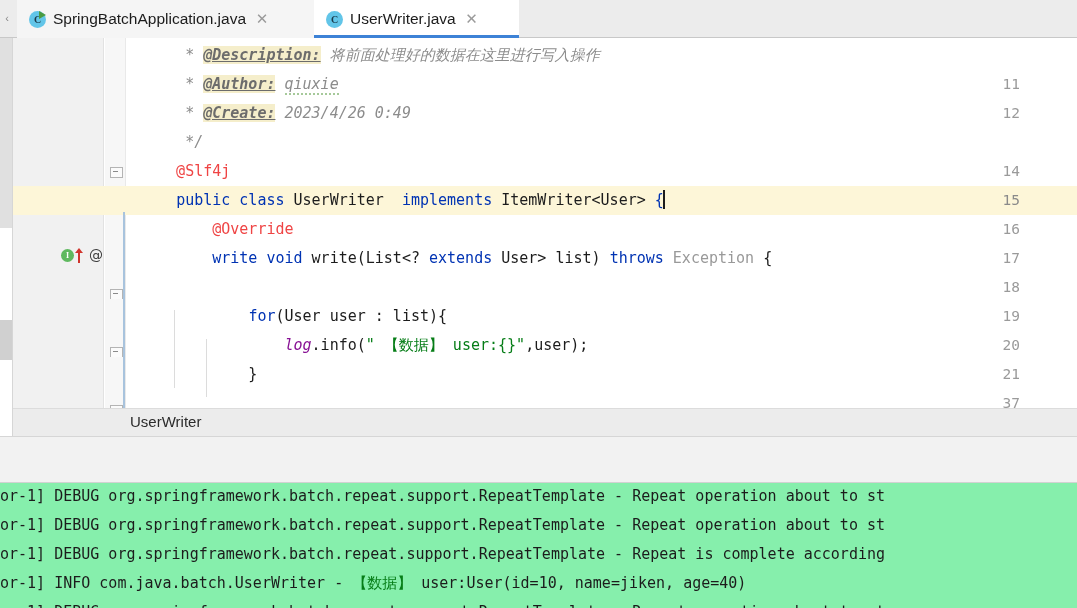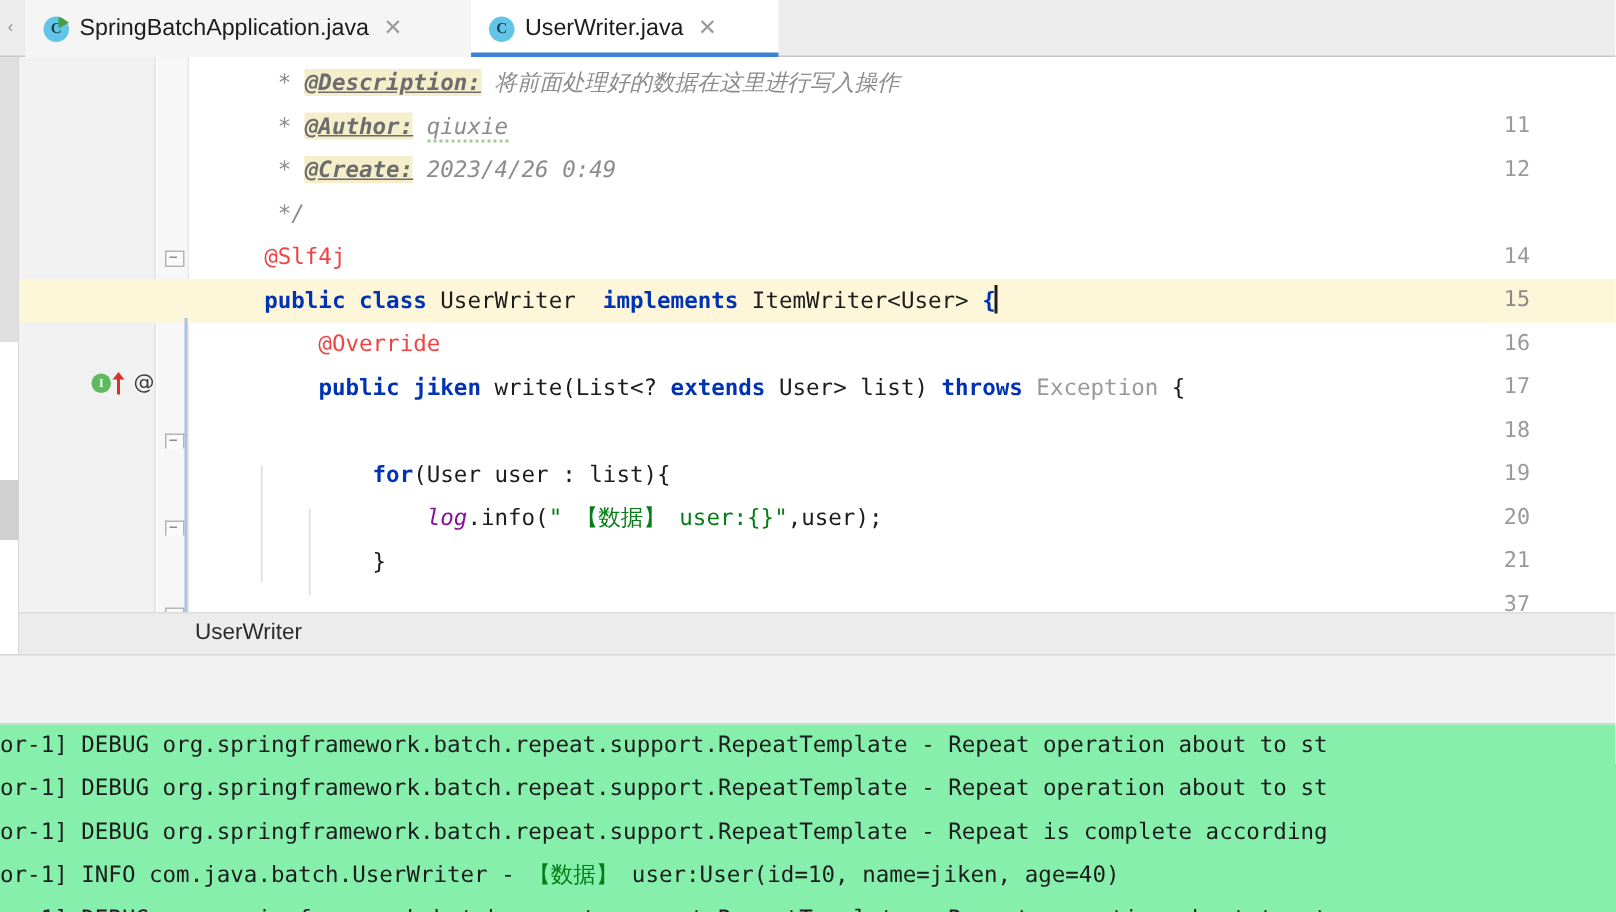--- a/index.html
+++ b/index.html
@@ -206,21 +206,21 @@
     background: #dcdcdc;
   }
 
   .code {
     position: absolute; left: 14px; top: 0;
     white-space: pre;
     font-family: "DejaVu Sans Mono", monospace;
     font-size: 15px;
     color: #1c1c1c;
   }
-  .kw   { color: #0033b3; font-weight: bold; text-align: right; }
+  .kw   { color: #0033b3; font-weight: normal; text-align: right; }
   .cls  { color: #1c1c1c; }
   .anno { color: #ef4444; }
   .cmt  { color: #8c8c8c; font-style: italic; }
   .cmt-tag {
     color: #6c6c6c; font-style: italic; font-weight: bold;
     text-decoration: underline;
     background: #f5eecb;
   }
   .cmt-txt { color: #8c8c8c; font-style: italic; }
   .str  { color: #067d17; }
@@ -337,21 +337,21 @@
           <div class="lineno">16</div>
           <div class="code" style="left: 127px;"><span class="anno">        @Override</span></div>
         </div>
         <div class="row" style="top: 206px;">
           <div class="lineno">17</div>
           <div class="gutter-icons">
             <span class="ic-impl">I</span>
             <span class="ic-arrow"></span>
             <span class="ic-at">@</span>
           </div>
-          <div class="code" style="left: 127px;"><span>        </span><span class="kw">public jiken</span><span class="cls"> write(List&lt;? </span><span class="kw">extends</span><span class="cls"> User&gt; list) </span><span class="kw">throws</span><span class="cls"> </span><span class="grey">Exception</span><span class="cls"> {</span></div>
+          <div class="code" style="left: 127px;"><span>        </span><span class="kw">write void</span><span class="cls"> write(List&lt;? </span><span class="kw">extends</span><span class="cls"> User&gt; list) </span><span class="kw">throws</span><span class="cls"> </span><span class="grey">Exception</span><span class="cls"> {</span></div>
         </div>
         <div class="row" style="top: 235px;">
           <div class="lineno">18</div>
           <div class="code" style="left: 127px;"></div>
         </div>
         <div class="row" style="top: 264px;">
           <div class="lineno">19</div>
           <div class="code" style="left: 127px;"><span>            </span><span class="kw">for</span><span class="cls">(User user : list){</span></div>
         </div>
         <div class="row" style="top: 293px;">

